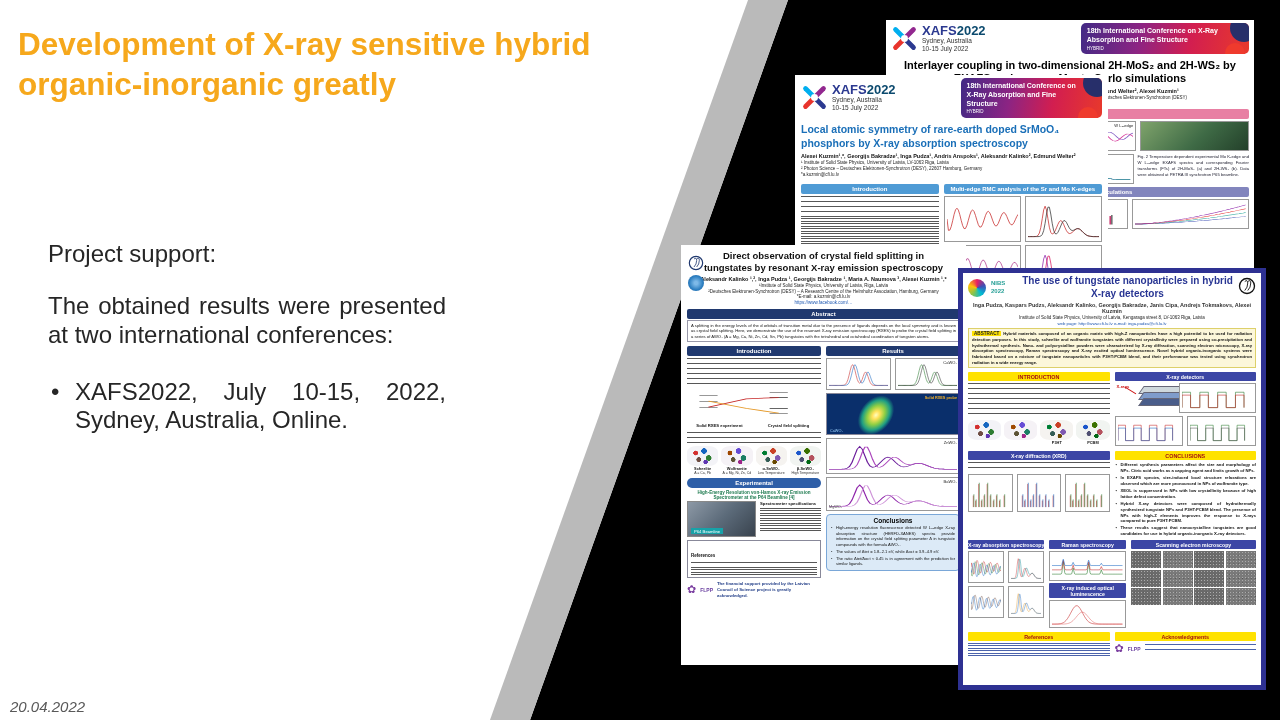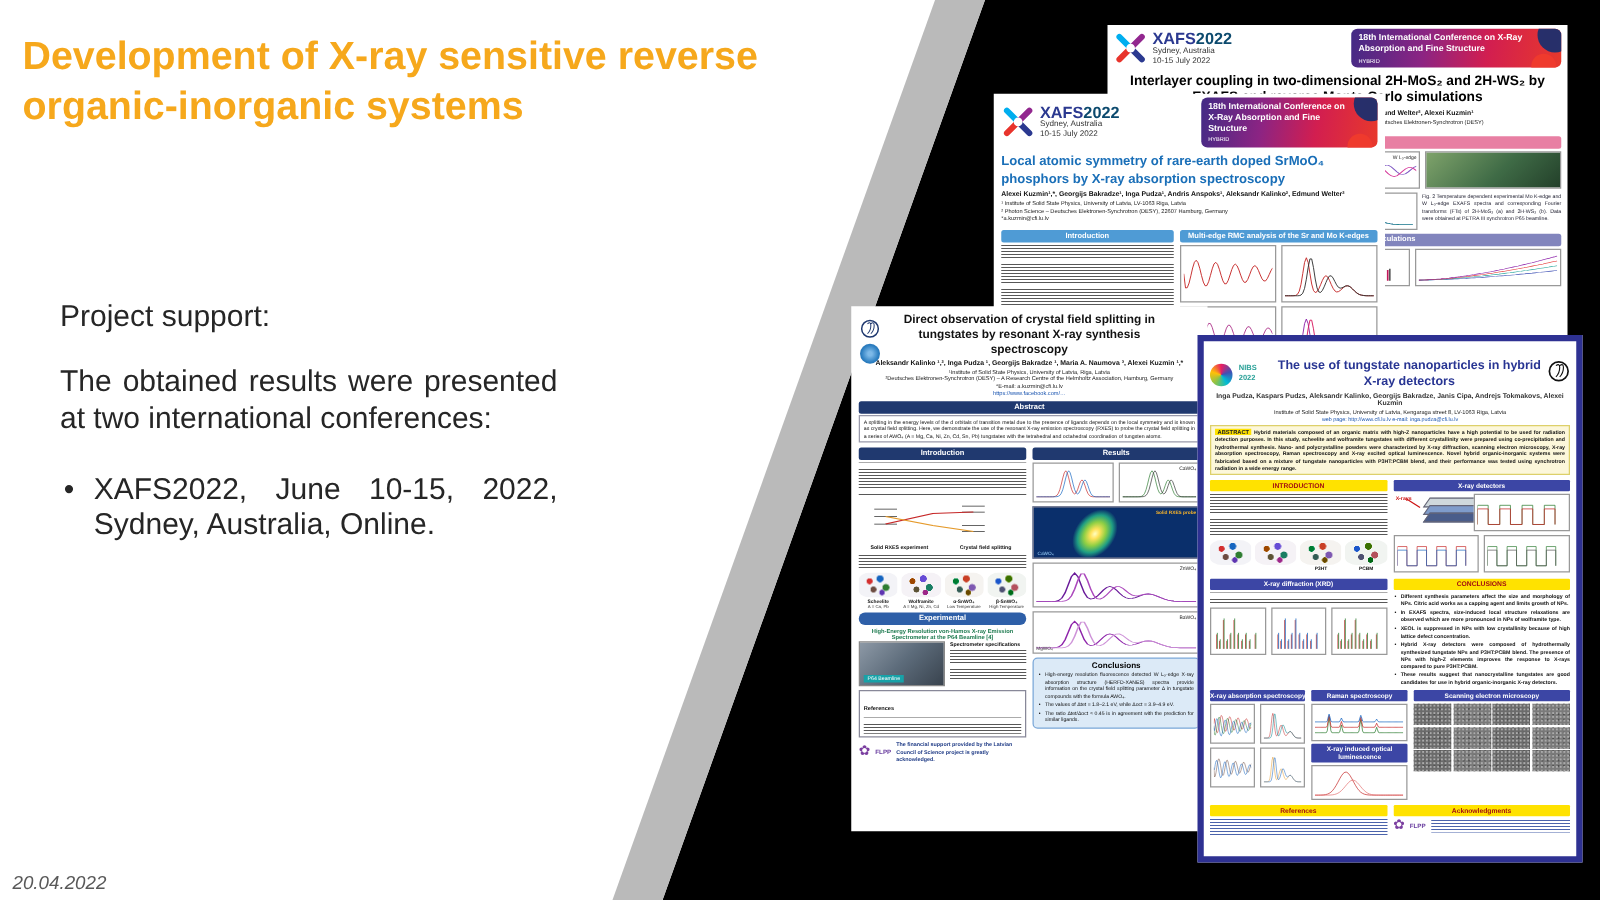--- a/index.html
+++ b/index.html
@@ -19,21 +19,21 @@
   .bodytxt ul{list-style:none;margin:0;padding:0}
   .bodytxt li{font-size:24px;line-height:1.2;text-align:justify;position:relative;
               padding-left:27px;margin-bottom:18px}
   .bodytxt li::before{content:"•";position:absolute;left:3px}
   .date{position:absolute;left:10px;bottom:5px;font-size:15px;font-style:italic;color:#595959}
   
   .poster{position:absolute;background:#fff;color:#111;box-sizing:border-box}
   .pA{left:886px;top:20px;width:368px;height:578px;z-index:1;padding:3px 5px}
   .pB{left:795px;top:75px;width:313px;height:505px;z-index:2;padding:3px 6px}
   .pC{left:681px;top:245px;width:285px;height:420px;z-index:3;padding:4px 6px}
-  .pD{left:958px;top:268px;width:308px;height:422px;z-index:4;border:5px solid #2e3192;padding:14px 5px}
+  .pD{left:958px;top:268px;width:308px;height:422px;z-index:4;border:5px solid #2e3192;padding:2px 5px}
   
   .xhead{display:flex;gap:5px;align-items:stretch}
   .xlogo{display:flex;align-items:center;gap:4px;flex:1;min-width:0}
   .xlogo svg{width:27px;height:27px;flex:none}
   .xlt b{font-size:13px;display:block;line-height:1}
   .xb{color:#2b3990}.xr{color:#0c4a6e}
   .xlt i{display:block;font-style:normal;font-size:6.5px;color:#333;line-height:1.25}
   .xban{position:relative;width:47%;border-radius:5px;overflow:hidden;color:#fff;
         background:linear-gradient(100deg,#422a85,#8c2483 35%,#d21e50 65%,#e8392b);
         font-weight:bold;font-size:7px;line-height:1.25;padding:4px 26px 3px 6px;box-sizing:border-box}
@@ -137,27 +137,27 @@
        background-size:3px 3px,4.3px 4.3px;background-position:0 0,1.5px 2px}
   .sem:nth-child(odd){background-color:#6b6b6b}
 </style>
 </head>
 <body>
 
 <div class="slide">
   <div class="blackbg"></div>
   <div class="stripe"></div>
 
-  <h1 class="title">Development of X-ray sensitive reverse organic-inorganic systems</h1>
+  <h1 class="title">Development of X-ray sensitive hybrid organic-inorganic greatly</h1>
 
   <div class="bodytxt">
     <p class="lead">Project support:</p>
     <p class="para">The obtained results were presented at two international conferences:</p>
     <ul>
-      <li>XAFS2022, June 10-15, 2022, Sydney, Australia, Online.</li>
+      <li>XAFS2022, July 10-15, 2022, Sydney, Australia, Online.</li>
     </ul>
   </div>
 
   <div class="date">20.04.2022</div>
 
   <section class="poster pA">
     <div class="xhead">
       <div class="xlogo">
         <svg viewBox="0 0 24 24">
           <g stroke-linecap="round" fill="none">
@@ -330,21 +330,21 @@
   </section>
 
   <section class="poster pC">
     <div class="clogos">
       <svg class="clogo" viewBox="0 0 24 24">
         <circle cx="12" cy="12" r="10" fill="none" stroke="#20396f" stroke-width="1.8"></circle>
         <path d="M9 6 q4 -3 4 2 q0 6 -4 10 M13 6 q4 -3 4 2 q0 6 -4 10" stroke="#20396f" stroke-width="1.2" fill="none"></path>
       </svg>
       <div class="clogo desy"></div>
     </div>
-    <h2>Direct observation of crystal field splitting in tungstates by resonant X-ray synthesis spectroscopy</h2>
+    <h2>Direct observation of crystal field splitting in tungstates by resonant X-ray emission spectroscopy</h2>
     <p class="auth">Aleksandr Kalinko ¹,², Inga Pudza ¹, Georgijs Bakradze ¹, Maria A. Naumova ³, Alexei Kuzmin ¹,*</p>
     <p class="aff">¹Institute of Solid State Physics, University of Latvia, Riga, Latvia</p>
     <p class="aff">²Deutsches Elektronen-Synchrotron (DESY) – A Research Centre of the Helmholtz Association, Hamburg, Germany</p>
     <p class="aff">*E-mail: a.kuzmin@cfi.lu.lv</p>
     <p class="aff" style="color:#1a55b0">https://www.facebook.com/…</p>
     <div class="ban navy" style="margin-bottom:1px">Abstract</div>
     <div class="absbox">
       <p class="micro">A splitting in the energy levels of the d orbitals of transition metal due to the presence of ligands depends on the local symmetry and is known as crystal field splitting. Here, we demonstrate the use of the resonant X-ray emission spectroscopy (RXES) to probe the crystal field splitting in a series of AWO₄ (A = Mg, Ca, Ni, Zn, Cd, Sn, Pb) tungstates with the tetrahedral and octahedral coordination of tungsten atoms.</p>
     </div>
     <div class="c2col">

